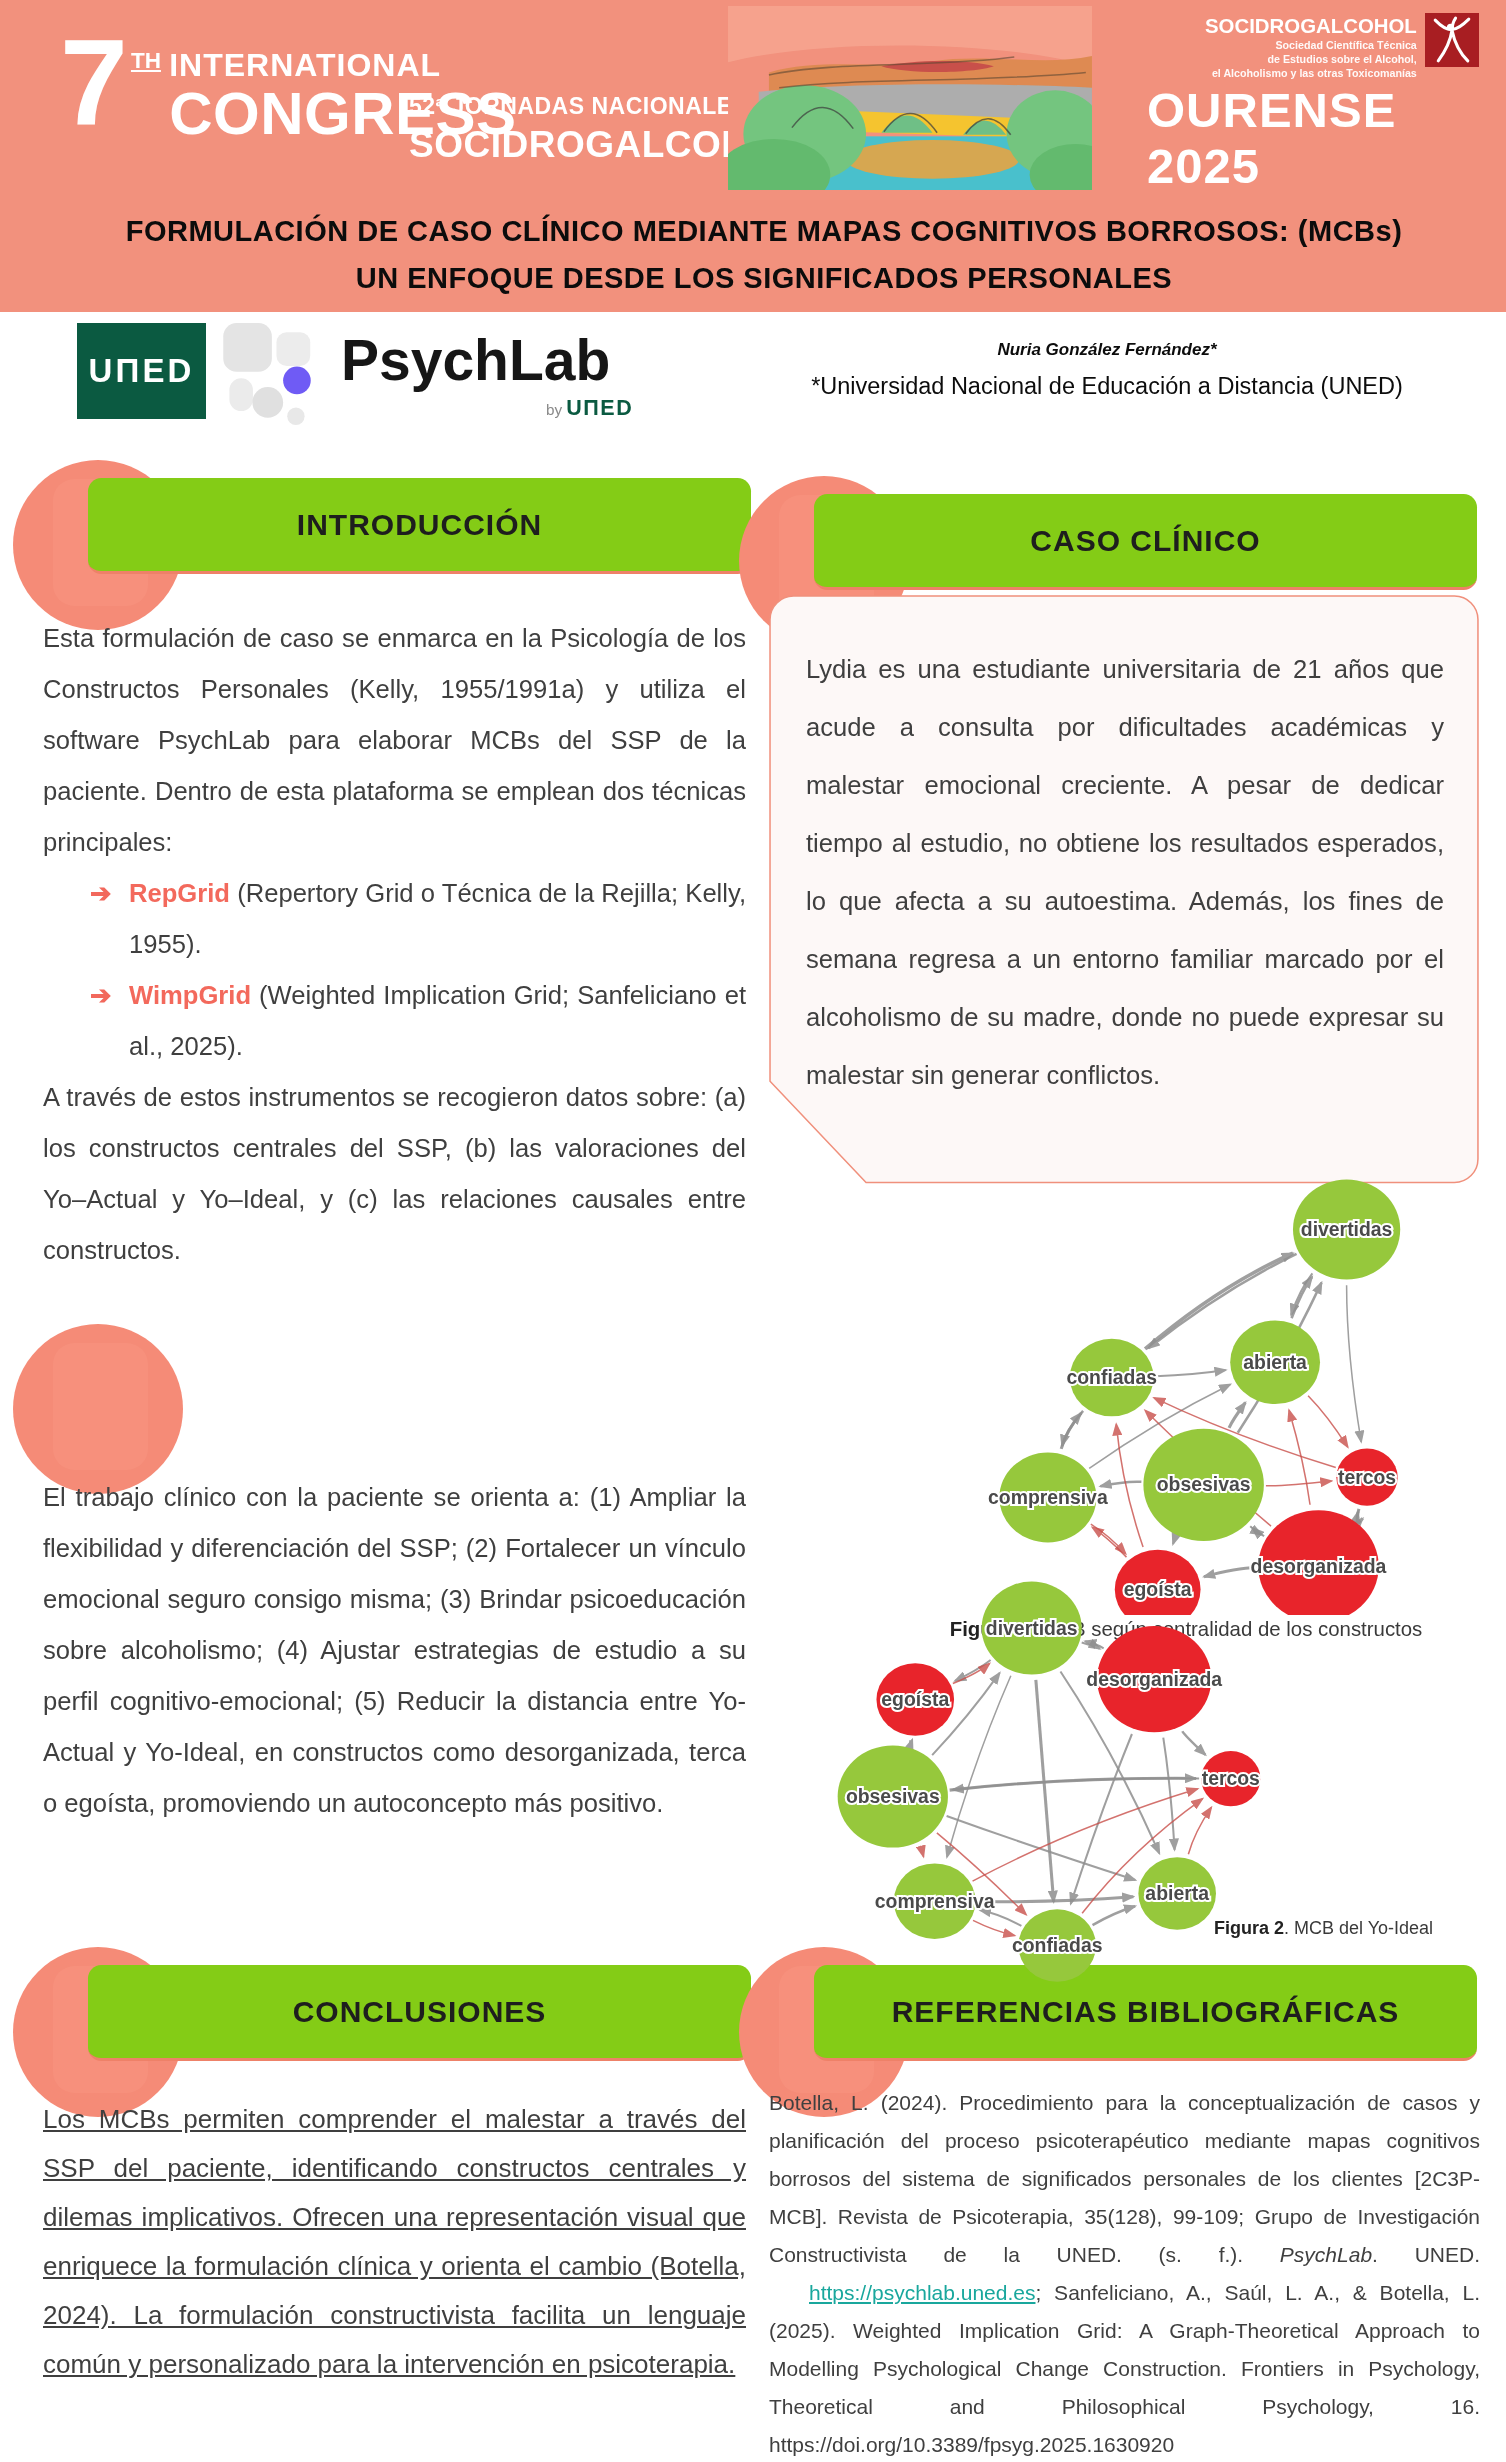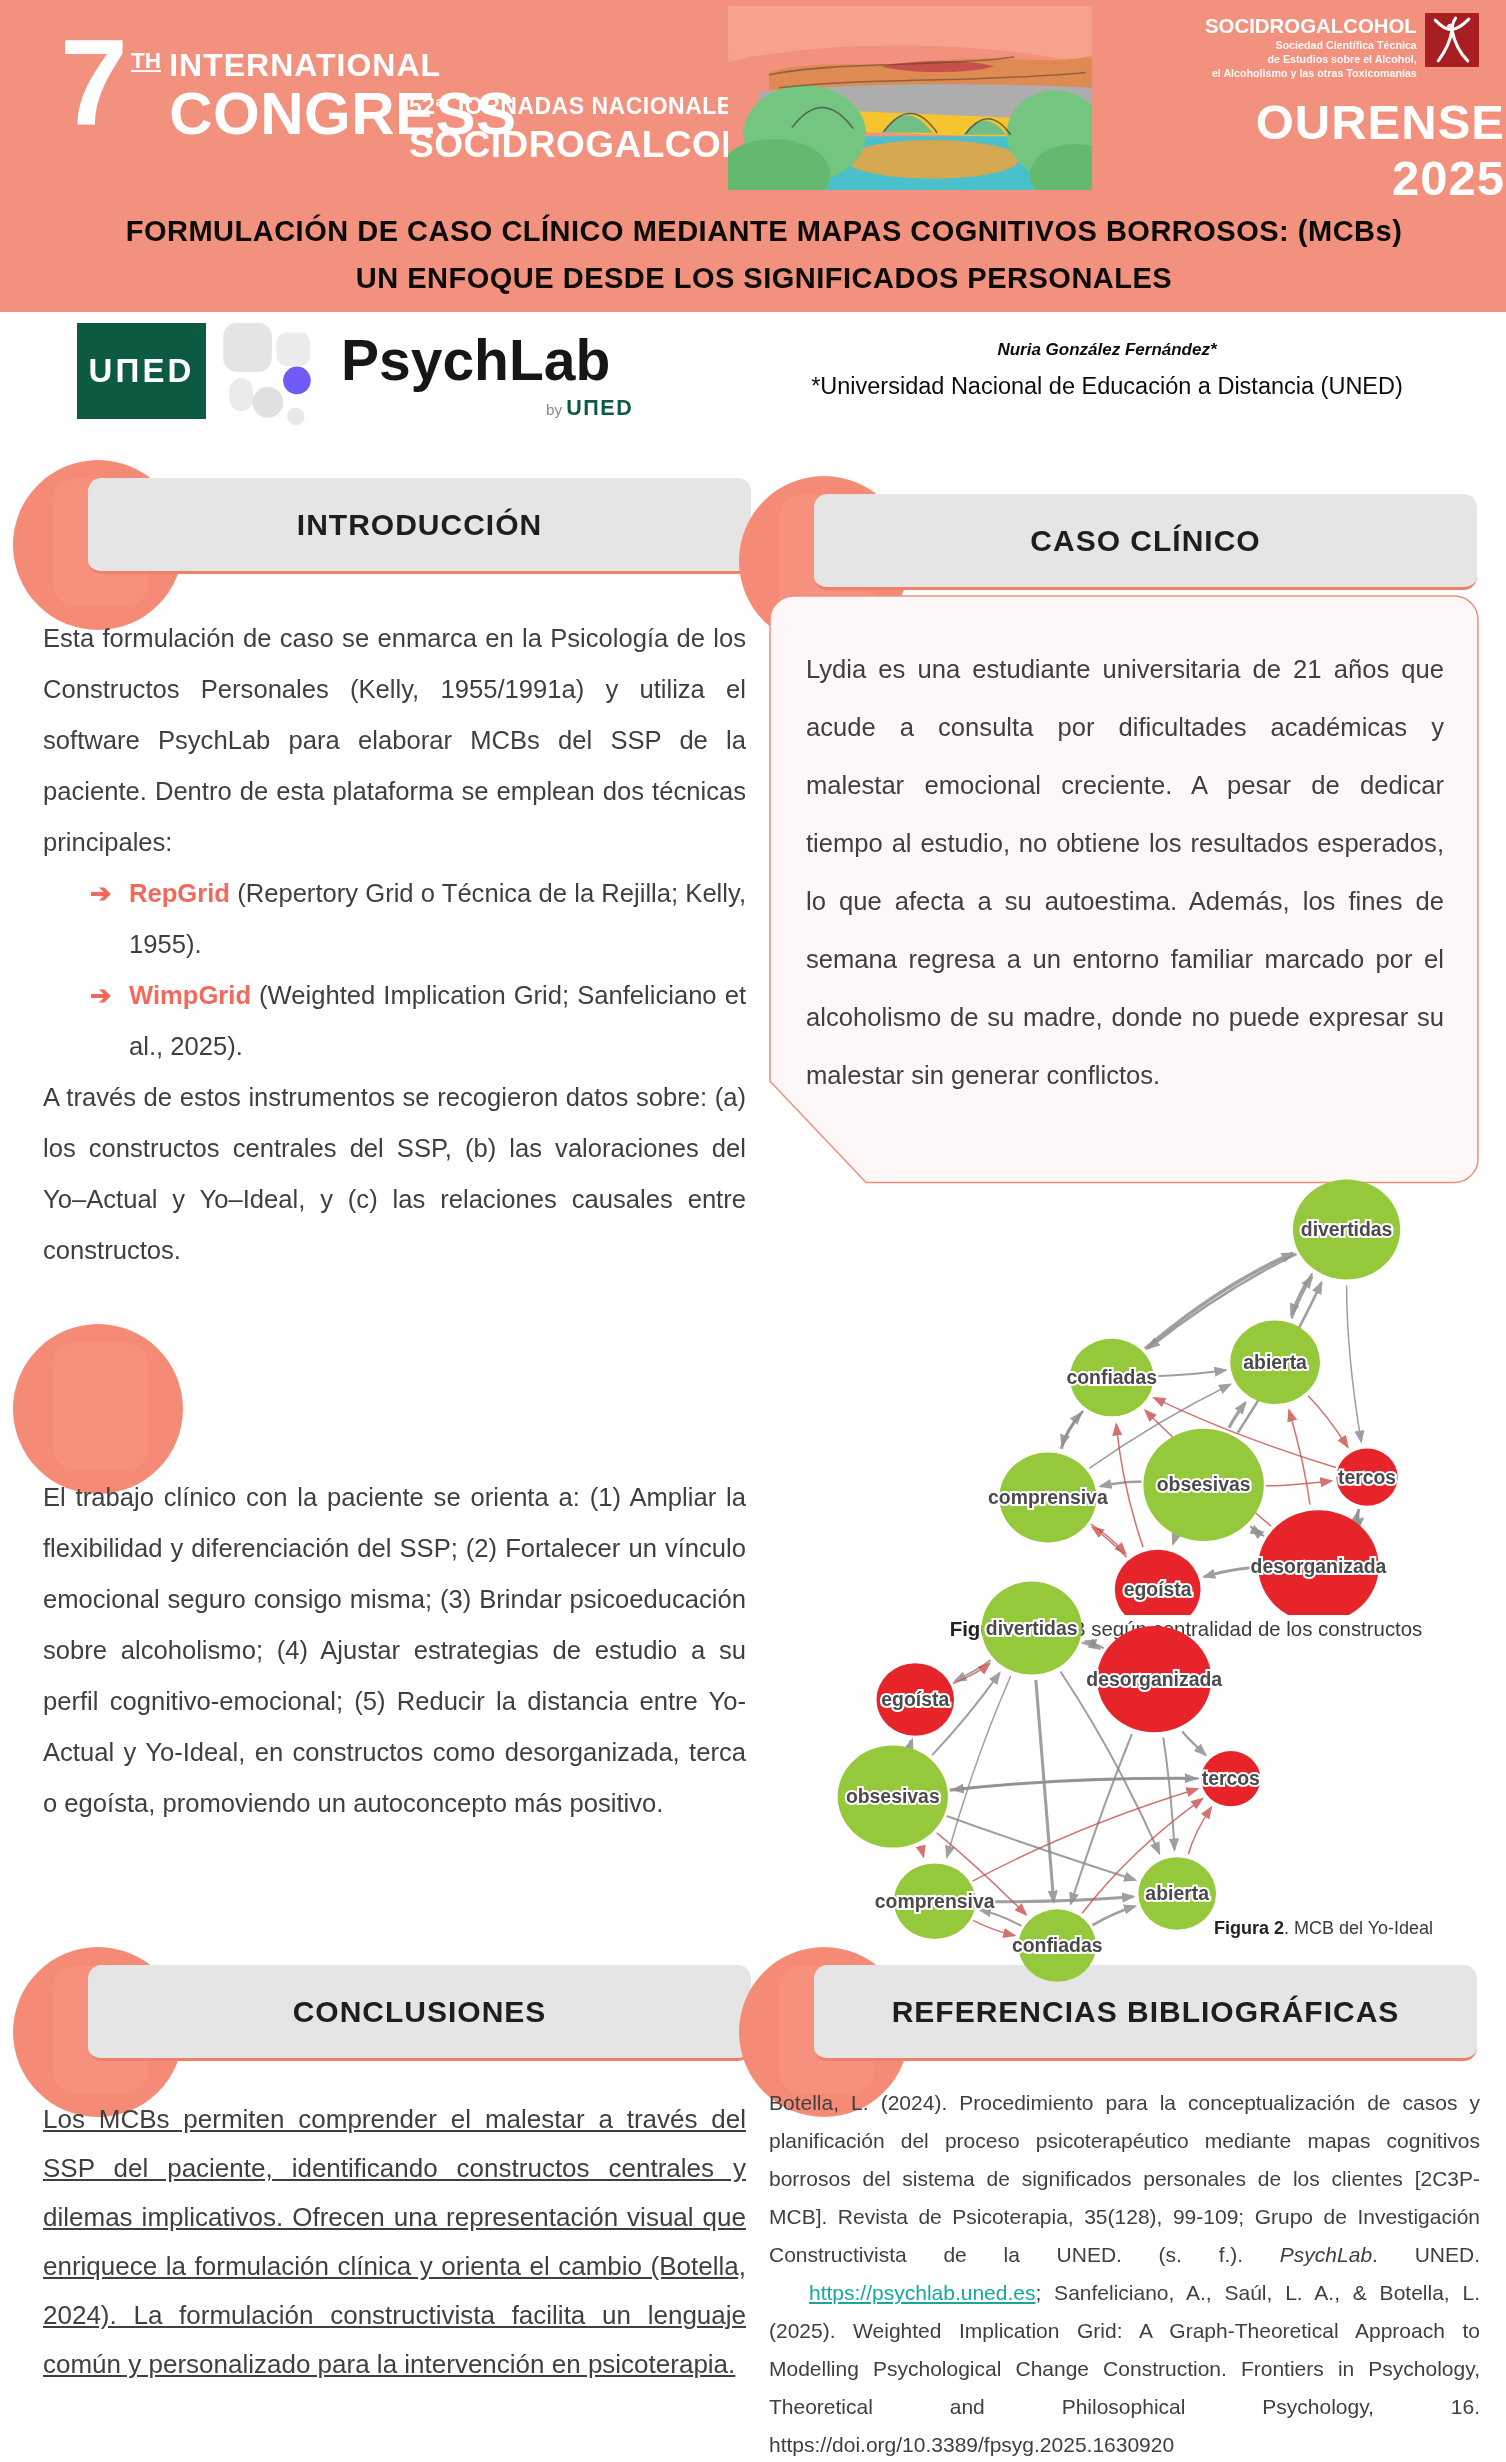--- a/index.html
+++ b/index.html
@@ -15,21 +15,21 @@
   .congress{position:absolute;left:60px;top:26.6px;display:flex;color:#fff;}
   .congress .seven{font-size:122px;font-weight:bold;line-height:0.92;}
   .congress .th{font-size:22.5px;font-weight:bold;text-decoration:underline;margin:21.5px 0 0 3.1px;}
   .congress .clines{margin:22.5px 0 0 8.2px;}
   .congress .clines .l1{font-size:32px;font-weight:bold;letter-spacing:1px;line-height:1.0;}
   .congress .clines .l2{font-size:60px;font-weight:bold;letter-spacing:0.5px;line-height:1.0;margin-top:3.1px;}
   .jornadas{position:absolute;left:409px;top:93px;color:#fff;}
   .jornadas .j1{font-size:23px;font-weight:bold;letter-spacing:0.5px;}
   .jornadas .j2{font-size:37px;font-weight:bold;letter-spacing:0.5px;margin-top:4.1px;}
   .bridge-wrap{position:absolute;left:728px;top:6.1px;width:364px;height:184px;}
-  .ourense{position:absolute;left:1147px;top:94px;width:358px;text-align:right;color:#fff;}
+  .ourense{position:absolute;left:1147px;top:82px;width:358px;text-align:left;color:#fff;}
   .ourense .o1{font-size:49px;font-weight:bold;letter-spacing:1px;}
   .ourense .o2{font-size:28px;font-weight:bold;letter-spacing:2px;margin-top:5.1px;opacity:.95;}
   .soci{position:absolute;right:28px;top:13.3px;display:flex;gap:8.2px;align-items:flex-start;}
   .soci .soci-text{text-align:right;color:#fff;margin-top:2px;}
   .soci .soci-name{font-size:20.4px;font-weight:bold;letter-spacing:0px;}
   .soci .soci-sub{font-size:10.7px;line-height:14px;font-weight:bold;opacity:.95;}
 
   
   .uned-logo{position:absolute;left:77px;top:323px;width:129px;height:96px;background:#0B5A41;
              display:flex;align-items:center;justify-content:center;color:#fff;
@@ -39,21 +39,21 @@
   .psychlab .pl-by{position:absolute;left:327px;top:78px;font-size:15.3px;color:#8a8a8a;}
   .psychlab .pl-by b{font-size:21.5px;color:#0B5A41;letter-spacing:1.5px;margin-left:4.1px;}
   .authors{position:absolute;left:767px;top:333px;width:680px;text-align:center;color:#0c0c0c;}
   .authors .a-name{font-size:17px;font-weight:bold;line-height:33px;font-style:italic;}
   .authors .a-aff{font-size:23.5px;line-height:33px;margin-top:4.1px;}
 
   
   .sec{position:absolute;width:708px;height:169px;}
   .sec .circle{position:absolute;left:-30px;top:0;width:170px;height:170px;border-radius:50%;background:#F58B77;}
   .sec .circle::after{content:"";position:absolute;left:40px;top:19.4px;width:95px;height:127px;border-radius:21.5px;background:#F8947F;opacity:.65;}
-  .sec .bar{position:absolute;left:45px;top:18.4px;right:0;height:93px;background:#e5e5e5;
+  .sec .bar{position:absolute;left:45px;top:18.4px;right:0;height:93px;background:#84cc16;
             border-radius:13.3px;border-bottom:3.6px solid #EE8168;
             display:flex;align-items:center;justify-content:center;}
   .sec .bar span{font-size:30px;font-weight:bold;letter-spacing:1px;color:#1e1e1e;}
   .sec-left{left:43px;}
   .sec-right{left:769px;}
 
   
   .txt{position:absolute;text-align:justify;color:#3f3f3f;}
   .intro-txt{left:43px;top:613px;width:703px;font-size:25.6px;line-height:51px;}
   .bullet{position:relative;padding-left:86px;}

